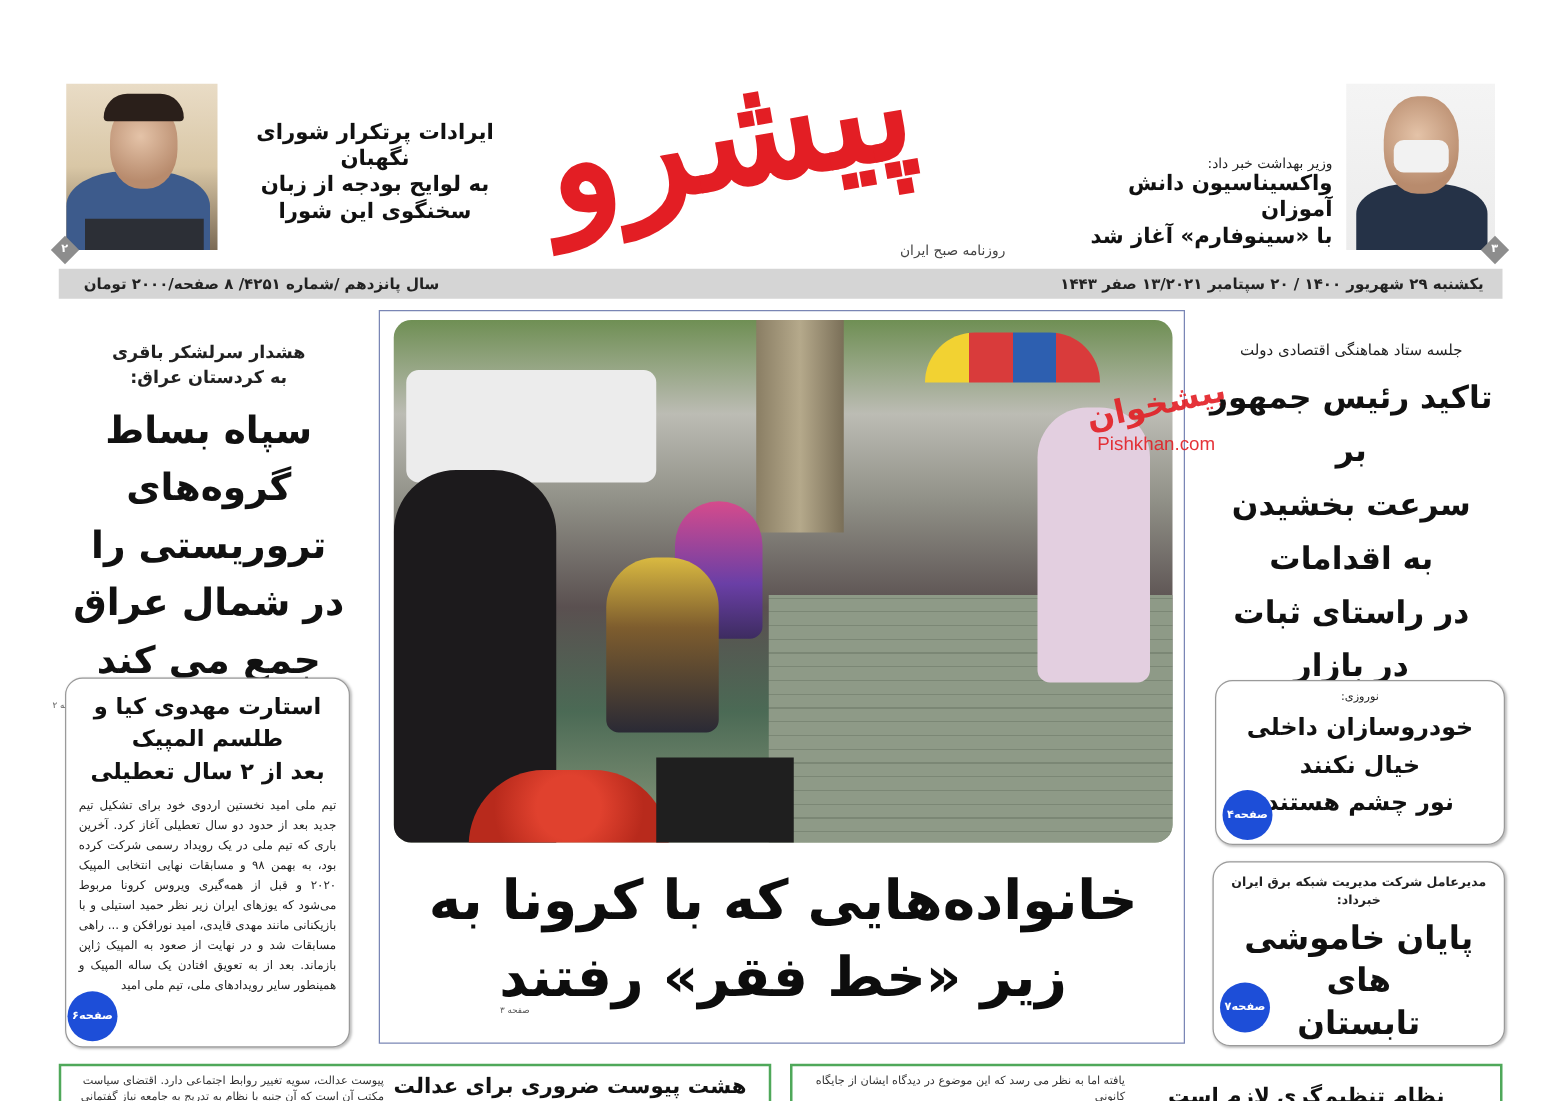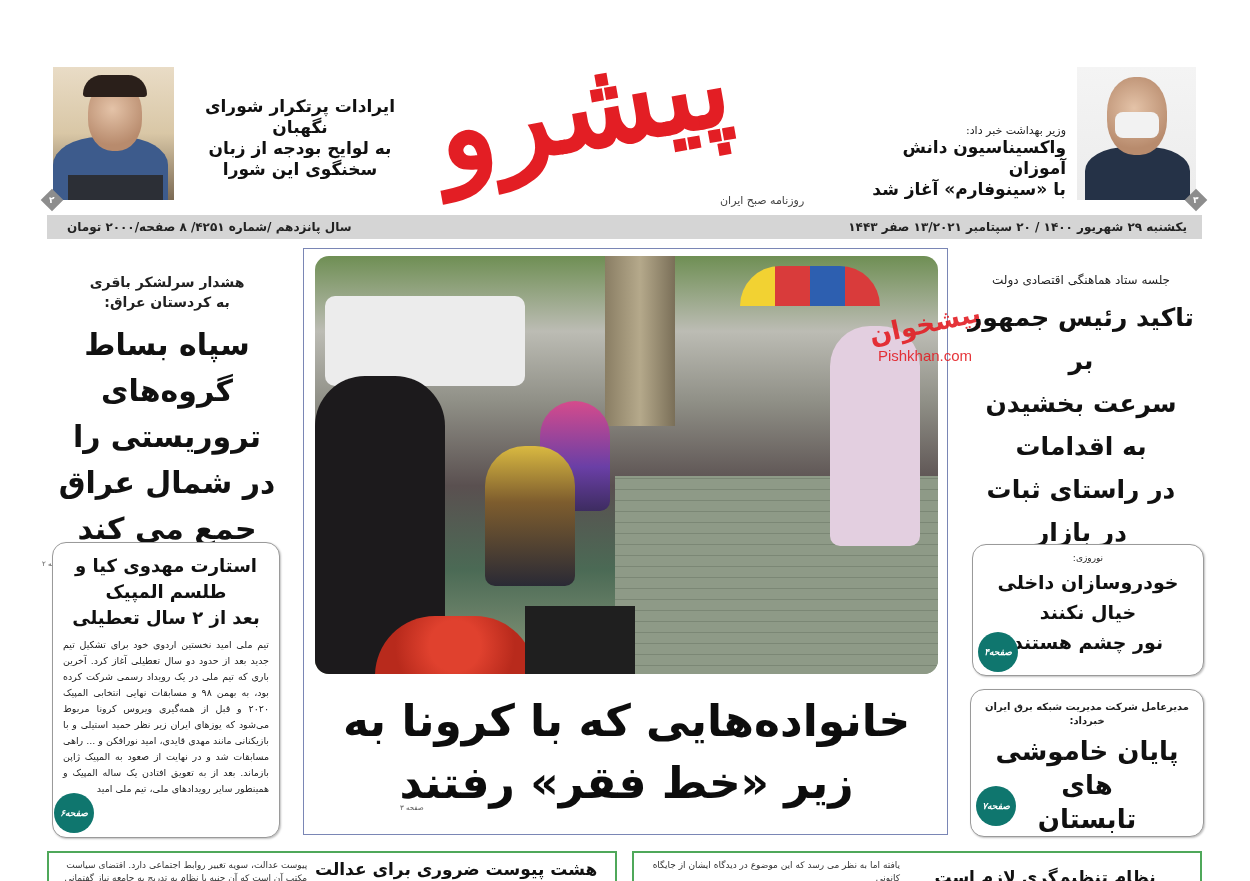--- a/index.html
+++ b/index.html
@@ -33,21 +33,21 @@
   .left-story1 { left: 42px; top: 272px; width: 250px; text-align: center; }
   .left-story1 .kicker { font-size: 14px; font-weight: bold; line-height: 20px; }
   .left-story1 .headline { font-size: 30px; font-weight: bold; line-height: 46px; margin-top: 10px; }
   .page-ref { font-size: 7px; color: #555; }
 
   .box { border: 1px solid #9a9a9a; border-radius: 14px; background: #fff; box-shadow: 1px 1px 2px rgba(0,0,0,0.25); }
   .left-box { left: 52px; top: 542px; width: 228px; height: 296px; padding: 10px 10px; text-align: center; }
   .left-box .headline { font-size: 18px; font-weight: bold; line-height: 26px; }
   .left-box .body { font-size: 9.5px; line-height: 16px; text-align: justify; color: #222; margin-top: 6px; }
 
-  .page-circle { width: 40px; height: 40px; border-radius: 50%; background: #0f766e; color: #fff; font-size: 9px; font-weight: bold; display: flex; align-items: center; justify-content: center; font-style: italic; }
+  .page-circle { width: 40px; height: 40px; border-radius: 50%; background: #1d4ed8; color: #fff; font-size: 9px; font-weight: bold; display: flex; align-items: center; justify-content: center; }
 
   
   .center-frame { left: 303px; top: 248px; width: 645px; height: 587px; border: 1px solid #7a86b5; }
   .center-photo { left: 315px; top: 256px; width: 623px; height: 418px; border-radius: 14px; overflow: hidden; background: linear-gradient(180deg, #6f8f54 0%, #bcbcb4 18%, #8f8f86 35%, #5a5050 55%, #4b6a55 75%, #8c9a7d 100%); }
   .center-photo .tree { position: absolute; left: 290px; top: 0; width: 70px; height: 170px; background: linear-gradient(90deg, #8a7e64, #b5a98b, #7a6f58); }
   .center-photo .umbrella { position: absolute; left: 425px; top: 10px; width: 140px; height: 40px; border-radius: 70px 70px 0 0; background: linear-gradient(90deg, #f2d232 0%, #f2d232 25%, #d93b3b 25%, #d93b3b 50%, #2d5fb0 50%, #2d5fb0 75%, #d93b3b 75%); }
   .center-photo .car { position: absolute; left: 10px; top: 40px; width: 200px; height: 90px; background: #ececec; border-radius: 10px; }
   .center-photo .pavement { position: absolute; left: 300px; top: 220px; width: 330px; height: 200px; background: repeating-linear-gradient(0deg, #8e9a87 0px, #8e9a87 10px, #7b8775 10px, #7b8775 11px); }
   .center-photo .woman-left { position: absolute; left: 0; top: 120px; width: 130px; height: 300px; background: #1c1a1c; border-radius: 50px 50px 0 0; }
   .center-photo .woman-right { position: absolute; left: 515px; top: 70px; width: 90px; height: 220px; background: #e3cfe0; border-radius: 40px 40px 10px 10px; }

